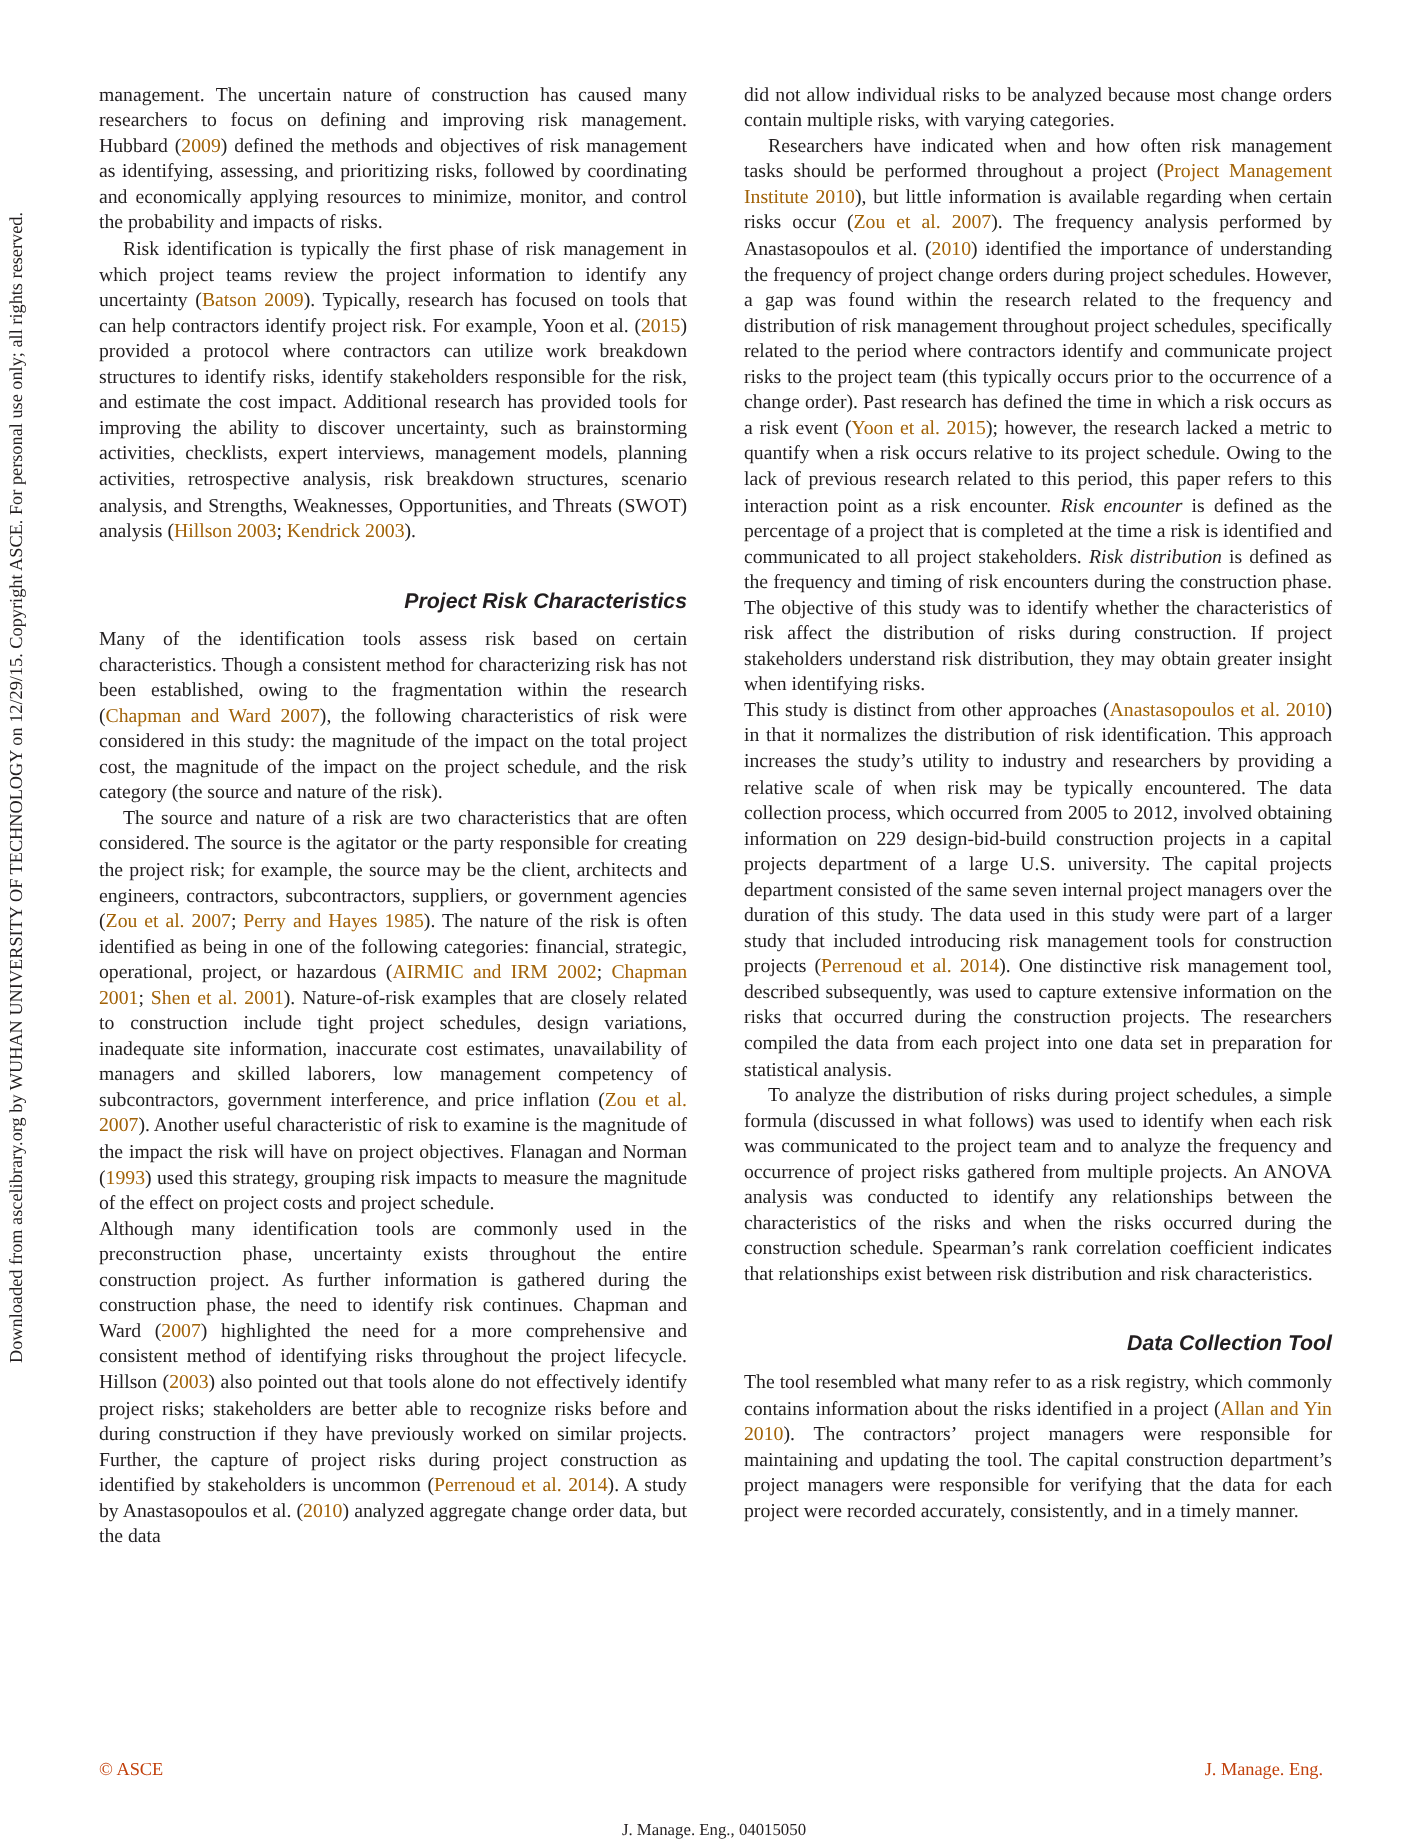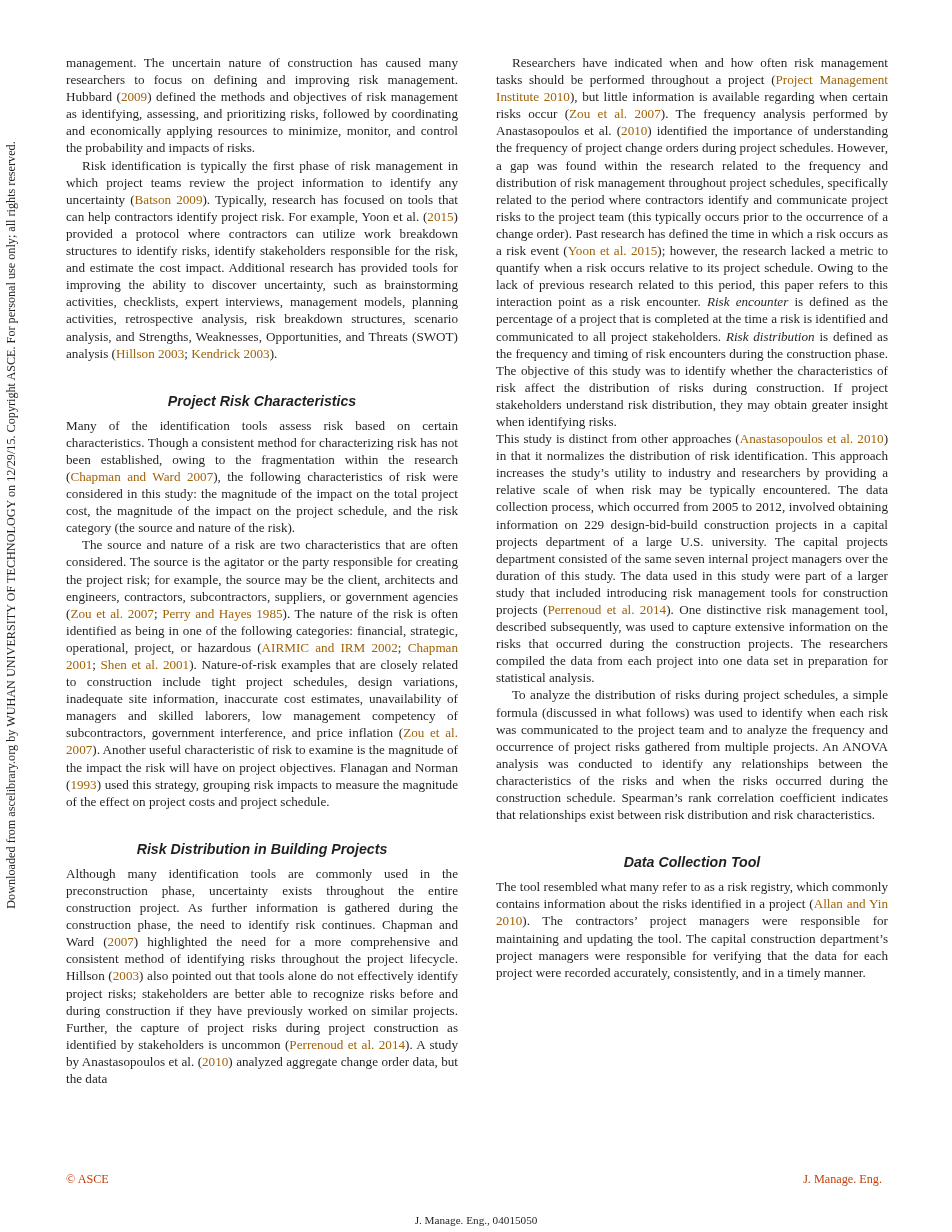--- a/index.html
+++ b/index.html
@@ -5,21 +5,21 @@
   html, body { margin: 0; padding: 0; background: #ffffff; }
   body { width: 952px; height: 1232px; position: relative; overflow: hidden; font-family: "Liberation Serif", "DejaVu Serif", serif; color: #231f20; }
   .sidebar { position: absolute; left: 2px; top: 40px; width: 18px; height: 970px; }
   .sidebar-text { position: absolute; left: 50%; top: 50%; transform: translate(-50%, -50%) rotate(-90deg); white-space: nowrap; font-size: 12.2px; color: #231f20; }
   .col { position: absolute; top: 54px; width: 392px; font-size: 13.15px; line-height: 17.1px; text-align: justify; hyphens: manual; }
   .col-left { left: 66px; }
   .col-right { left: 496px; }
   p { margin: 0; }
   p.indent { text-indent: 16px; }
   .link { color: #a16207; margin-top: 29px; }
-  .h-sub { font-family: "Liberation Sans", "DejaVu Sans", sans-serif; font-weight: bold; font-style: italic; font-size: 14.2px; margin: 0; line-height: 18px; text-align: center; }
+  .h-sub { font-family: "Liberation Sans", "DejaVu Sans", sans-serif; font-weight: bold; font-style: italic; font-size: 14.2px; margin: 0; line-height: 18px; text-align: right; }
   .h-main { font-family: "Liberation Sans", "DejaVu Sans", sans-serif; font-weight: bold; font-size: 15px; margin: 0; line-height: 18px; text-align: left; }
   em { }
   .footer { position: absolute; top: 1172px; left: 66px; width: 822px; height: 16px; font-family: Liberation Serif, serif; font-size: 12.2px; color: #c2410c; }
   .footer .f-left { position: absolute; left: 0; top: 0; }
   .footer .f-center { position: absolute; left: 0; right: 0; top: 0; text-align: center; }
   .footer .f-right { position: absolute; right: 6px; top: 0; }
   .citation-bottom { position: absolute; top: 1214px; left: 0; width: 952px; text-align: center; font-size: 11.2px; color: #231f20; }
 </style>
 </head>
 <body>
@@ -29,25 +29,25 @@
 </div>
 
 <div class="col col-left">
   <p style="margin-bottom:0"><span>management. The uncertain nature of construction has caused many researchers to focus on defining and improving risk management. Hubbard (</span><span class="link">2009</span><span>) defined the methods and objectives of risk management as identifying, assessing, and prioritizing risks, followed by coordinating and economically applying resources to minimize, monitor, and control the probability and impacts of risks.</span></p>
   <p class="indent"><span>Risk identification is typically the first phase of risk management in which project teams review the project information to identify any uncertainty (</span><span class="link">Batson 2009</span><span>). Typically, research has focused on tools that can help contractors identify project risk. For example, Yoon et al. (</span><span class="link">2015</span><span>) provided a protocol where contractors can utilize work breakdown structures to identify risks, identify stakeholders responsible for the risk, and estimate the cost impact. Additional research has provided tools for improving the ability to discover uncertainty, such as brainstorming activities, checklists, expert interviews, management models, planning activities, retrospective analysis, risk breakdown structures, scenario analysis, and Strengths, Weaknesses, Opportunities, and Threats (SWOT) analysis (</span><span class="link">Hillson 2003</span><span>; </span><span class="link">Kendrick 2003</span><span>).</span></p>
 
   <h3 class="h-sub" style="margin-top:30px; margin-bottom:7px;">Project Risk Characteristics</h3>
   <p><span>Many of the identification tools assess risk based on certain characteristics. Though a consistent method for characterizing risk has not been established, owing to the fragmentation within the research (</span><span class="link">Chapman and Ward 2007</span><span>), the following characteristics of risk were considered in this study: the magnitude of the impact on the total project cost, the magnitude of the impact on the project schedule, and the risk category (the source and nature of the risk).</span></p>
   <p class="indent"><span>The source and nature of a risk are two characteristics that are often considered. The source is the agitator or the party responsible for creating the project risk; for example, the source may be the client, architects and engineers, contractors, subcontractors, suppliers, or government agencies (</span><span class="link">Zou et al. 2007</span><span>; </span><span class="link">Perry and Hayes 1985</span><span>). The nature of the risk is often identified as being in one of the following categories: financial, strategic, operational, project, or hazardous (</span><span class="link">AIRMIC and IRM 2002</span><span>; </span><span class="link">Chapman 2001</span><span>; </span><span class="link">Shen et al. 2001</span><span>). Nature-of-risk examples that are closely related to construction include tight project schedules, design variations, inadequate site information, inaccurate cost estimates, unavailability of managers and skilled laborers, low management competency of subcontractors, government interference, and price inflation (</span><span class="link">Zou et al. 2007</span><span>). Another useful characteristic of risk to examine is the magnitude of the impact the risk will have on project objectives. Flanagan and Norman (</span><span class="link">1993</span><span>) used this strategy, grouping risk impacts to measure the magnitude of the effect on project costs and project schedule.</span></p>
 
-  <h3 class="h-sub" style="margin-top:30px; margin-bottom:7px;">Risk Distribution in Building Projects</h3>
   <p><span>Although many identification tools are commonly used in the preconstruction phase, uncertainty exists throughout the entire construction project. As further information is gathered during the construction phase, the need to identify risk continues. Chapman and Ward (</span><span class="link">2007</span><span>) highlighted the need for a more comprehensive and consistent method of identifying risks throughout the project lifecycle. Hillson (</span><span class="link">2003</span><span>) also pointed out that tools alone do not effectively identify project risks; stakeholders are better able to recognize risks before and during construction if they have previously worked on similar projects. Further, the capture of project risks during project construction as identified by stakeholders is uncommon (</span><span class="link">Perrenoud et al. 2014</span><span>). A study by Anastasopoulos et al. (</span><span class="link">2010</span><span>) analyzed aggregate change order data, but the data</span></p>
 </div>
 
 <div class="col col-right">
+  <p><span>did not allow individual risks to be analyzed because most change orders contain multiple risks, with varying categories.</span></p>
   <p class="indent"><span>Researchers have indicated when and how often risk management tasks should be performed throughout a project (</span><span class="link">Project Management Institute 2010</span><span>), but little information is available regarding when certain risks occur (</span><span class="link">Zou et al. 2007</span><span>). The frequency analysis performed by Anastasopoulos et al. (</span><span class="link">2010</span><span>) identified the importance of understanding the frequency of project change orders during project schedules. However, a gap was found within the research related to the frequency and distribution of risk management throughout project schedules, specifically related to the period where contractors identify and communicate project risks to the project team (this typically occurs prior to the occurrence of a change order). Past research has defined the time in which a risk occurs as a risk event (</span><span class="link">Yoon et al. 2015</span><span>); however, the research lacked a metric to quantify when a risk occurs relative to its project schedule. Owing to the lack of previous research related to this period, this paper refers to this interaction point as a risk encounter. </span><em>Risk encounter</em><span> is defined as the percentage of a project that is completed at the time a risk is identified and communicated to all project stakeholders. </span><em>Risk distribution</em><span> is defined as the frequency and timing of risk encounters during the construction phase. The objective of this study was to identify whether the characteristics of risk affect the distribution of risks during construction. If project stakeholders understand risk distribution, they may obtain greater insight when identifying risks.</span></p>
 
   <p><span>This study is distinct from other approaches (</span><span class="link">Anastasopoulos et al. 2010</span><span>) in that it normalizes the distribution of risk identification. This approach increases the study’s utility to industry and researchers by providing a relative scale of when risk may be typically encountered. The data collection process, which occurred from 2005 to 2012, involved obtaining information on 229 design-bid-build construction projects in a capital projects department of a large U.S. university. The capital projects department consisted of the same seven internal project managers over the duration of this study. The data used in this study were part of a larger study that included introducing risk management tools for construction projects (</span><span class="link">Perrenoud et al. 2014</span><span>). One distinctive risk management tool, described subsequently, was used to capture extensive information on the risks that occurred during the construction projects. The researchers compiled the data from each project into one data set in preparation for statistical analysis.</span></p>
   <p class="indent"><span>To analyze the distribution of risks during project schedules, a simple formula (discussed in what follows) was used to identify when each risk was communicated to the project team and to analyze the frequency and occurrence of project risks gathered from multiple projects. An ANOVA analysis was conducted to identify any relationships between the characteristics of the risks and when the risks occurred during the construction schedule. Spearman’s rank correlation coefficient indicates that relationships exist between risk distribution and risk characteristics.</span></p>
 
   <h3 class="h-sub" style="margin-top:30px; margin-bottom:7px;">Data Collection Tool</h3>
   <p><span>The tool resembled what many refer to as a risk registry, which commonly contains information about the risks identified in a project (</span><span class="link">Allan and Yin 2010</span><span>). The contractors’ project managers were responsible for maintaining and updating the tool. The capital construction department’s project managers were responsible for verifying that the data for each project were recorded accurately, consistently, and in a timely manner.</span></p>
 </div>
 
 <div class="footer">

